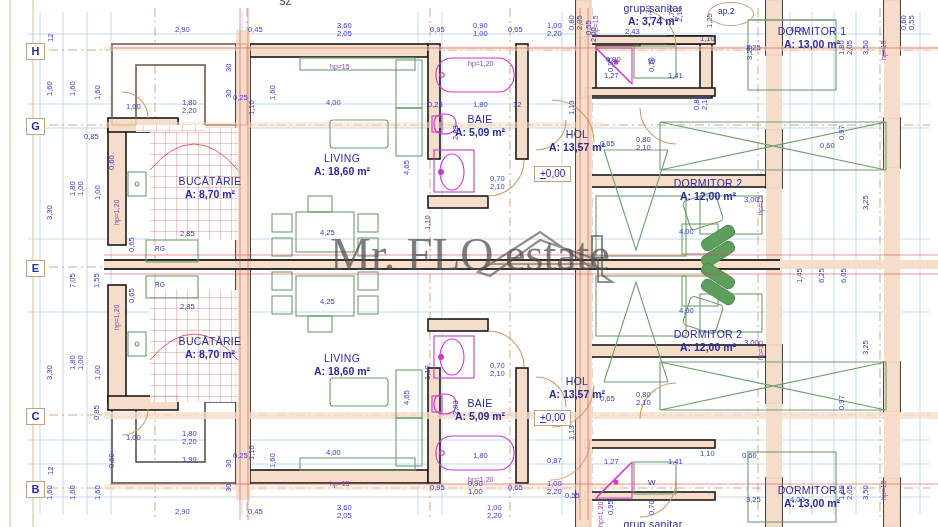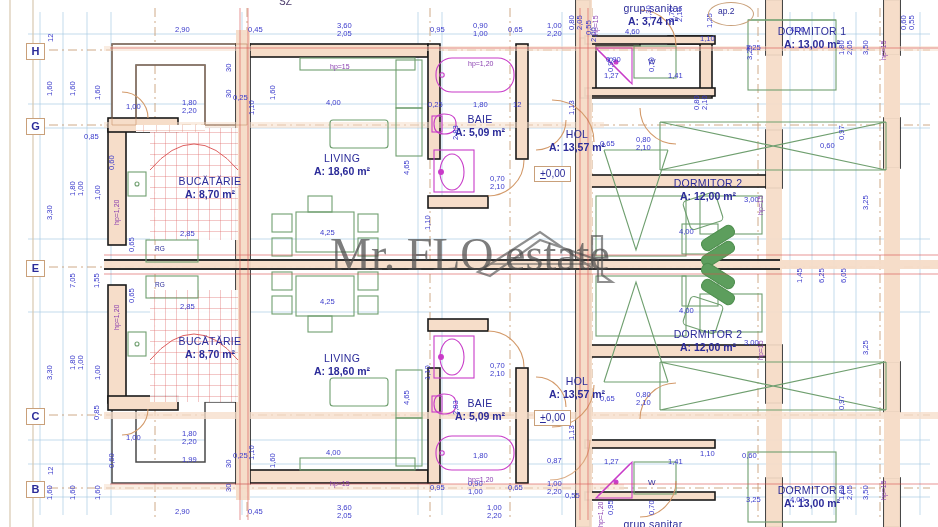--- a/index.html
+++ b/index.html
@@ -382,21 +382,21 @@
       <div class="rg" style="left: 155px; top: 281px;">RG</div>
       <div class="w-lbl" style="left: 648px; top: 57px;">W</div>
       <div class="w-lbl" style="left: 648px; top: 478px;">W</div>
       <div class="dim2" style="left: 175px; top: 26px;">2,90</div>
       <div class="dim2" style="left: 248px; top: 26px;">0,45</div>
       <div class="dim2" style="left: 337px; top: 22px;">3,60<br>2,05</div>
       <div class="dim2" style="left: 430px; top: 26px;">0,95</div>
       <div class="dim2" style="left: 473px; top: 22px;">0,90<br>1,00</div>
       <div class="dim2" style="left: 508px; top: 26px;">0,65</div>
       <div class="dim2" style="left: 547px; top: 22px;">1,00<br>2,20</div>
-      <div class="dim2" style="left: 625px; top: 28px;">4,60</div>
+      <div class="dim2" style="left: 625px; top: 28px;">2,43</div>
       <div class="dim2" style="left: 790px; top: 26px;">4,00</div>
       <div class="dim2" style="left: 126px; top: 103px;">1,00</div>
       <div class="dim2" style="left: 182px; top: 99px;">1,80<br>2,20</div>
       <div class="dim2" style="left: 233px; top: 94px;">0,25</div>
       <div class="dim2" style="left: 84px; top: 133px;">0,85</div>
       <div class="dim2" style="left: 326px; top: 99px;">4,00</div>
       <div class="dim2" style="left: 473px; top: 101px;">1,80</div>
       <div class="dim2" style="left: 428px; top: 101px;">0,25</div>
       <div class="dim2" style="left: 513px; top: 101px;">12</div>
       <div class="dim2" style="left: 490px; top: 175px;">0,70<br>2,10</div>

